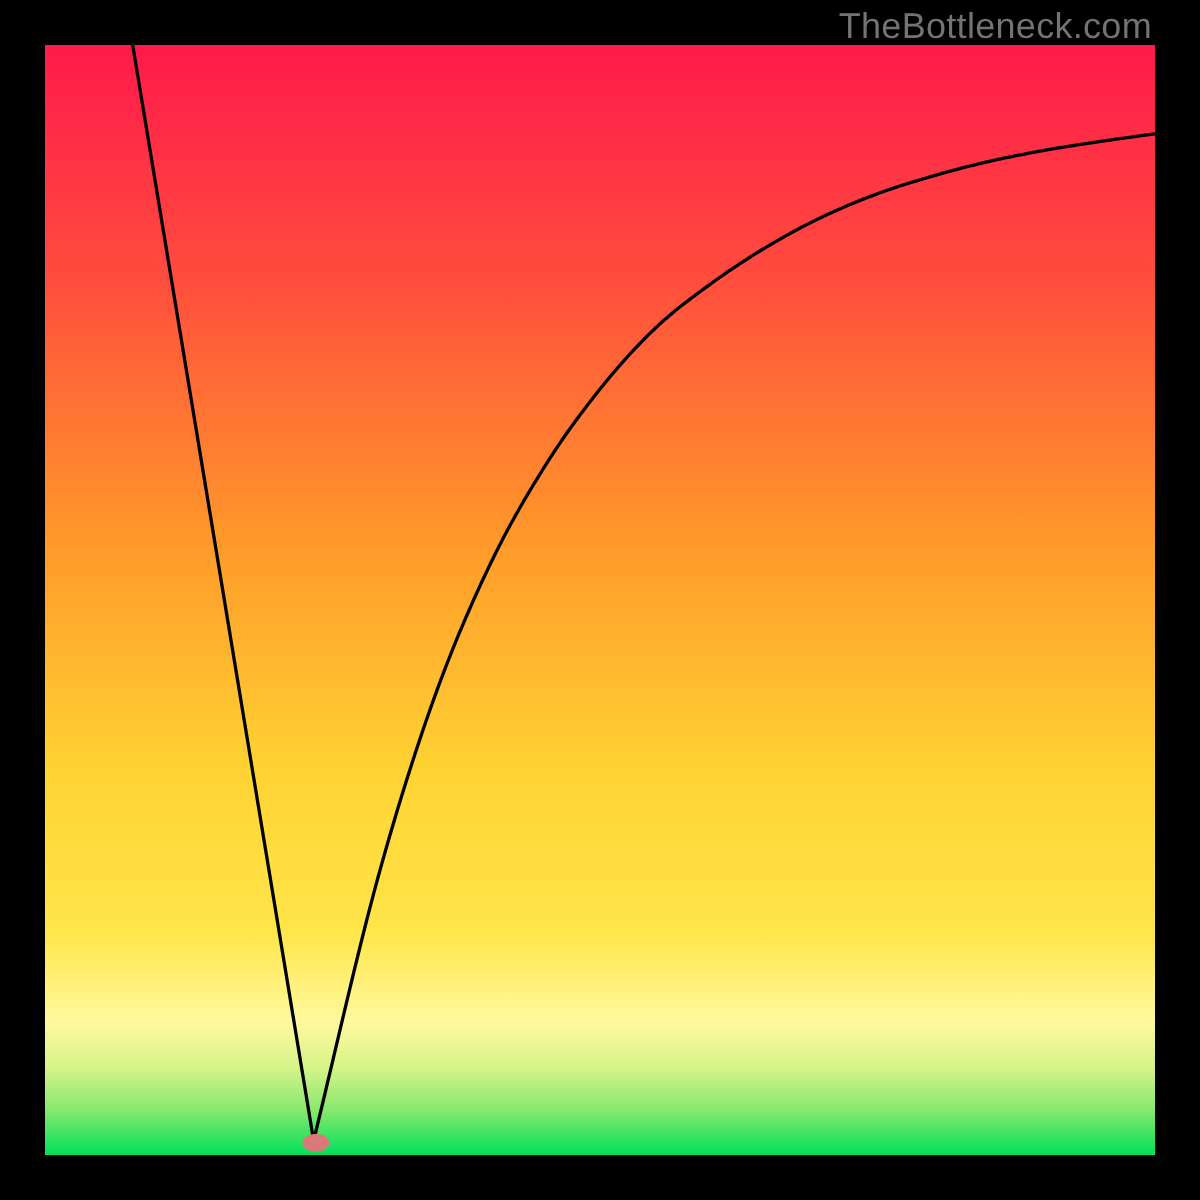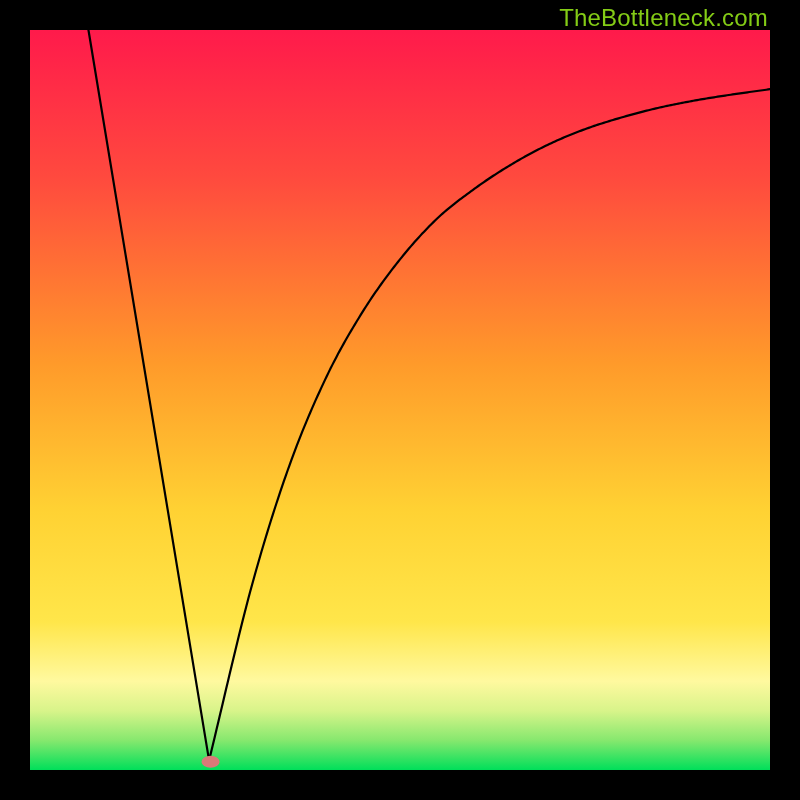--- a/index.html
+++ b/index.html
@@ -23,21 +23,21 @@
     position: absolute;
     left: 0;
     top: 0;
     width: 740px;
     height: 740px;
   }
   .watermark {
     position: absolute;
     top: 4px;
     right: 32px;
-    color: #84cc16;
+    color: #737373;
     font-size: 24px;
     font-weight: 500;
     letter-spacing: 0.2px;
     user-select: none;
   }
   svg { display: block; }
 </style>
 </head>
 <body>
 

